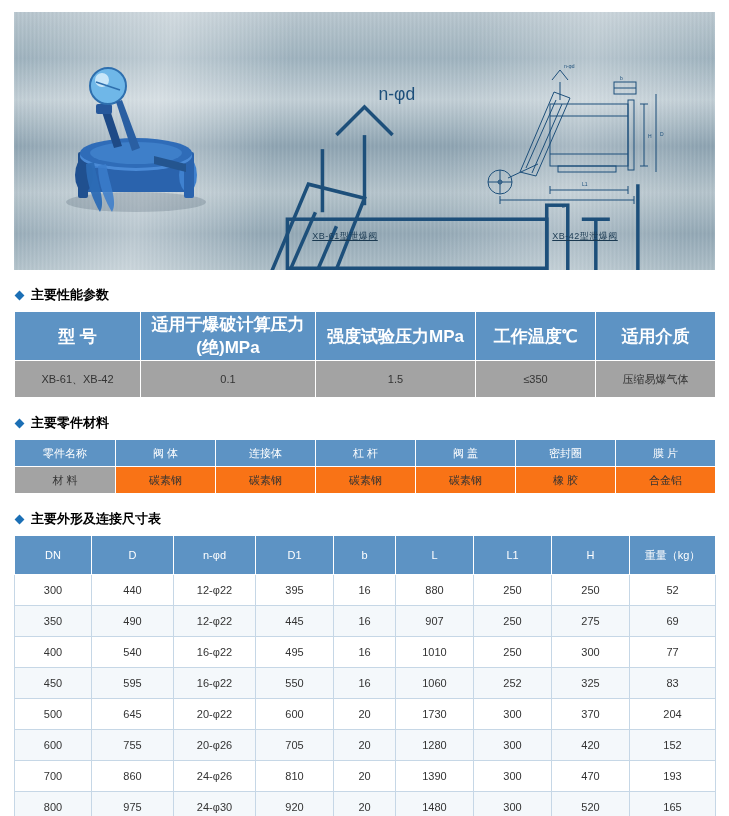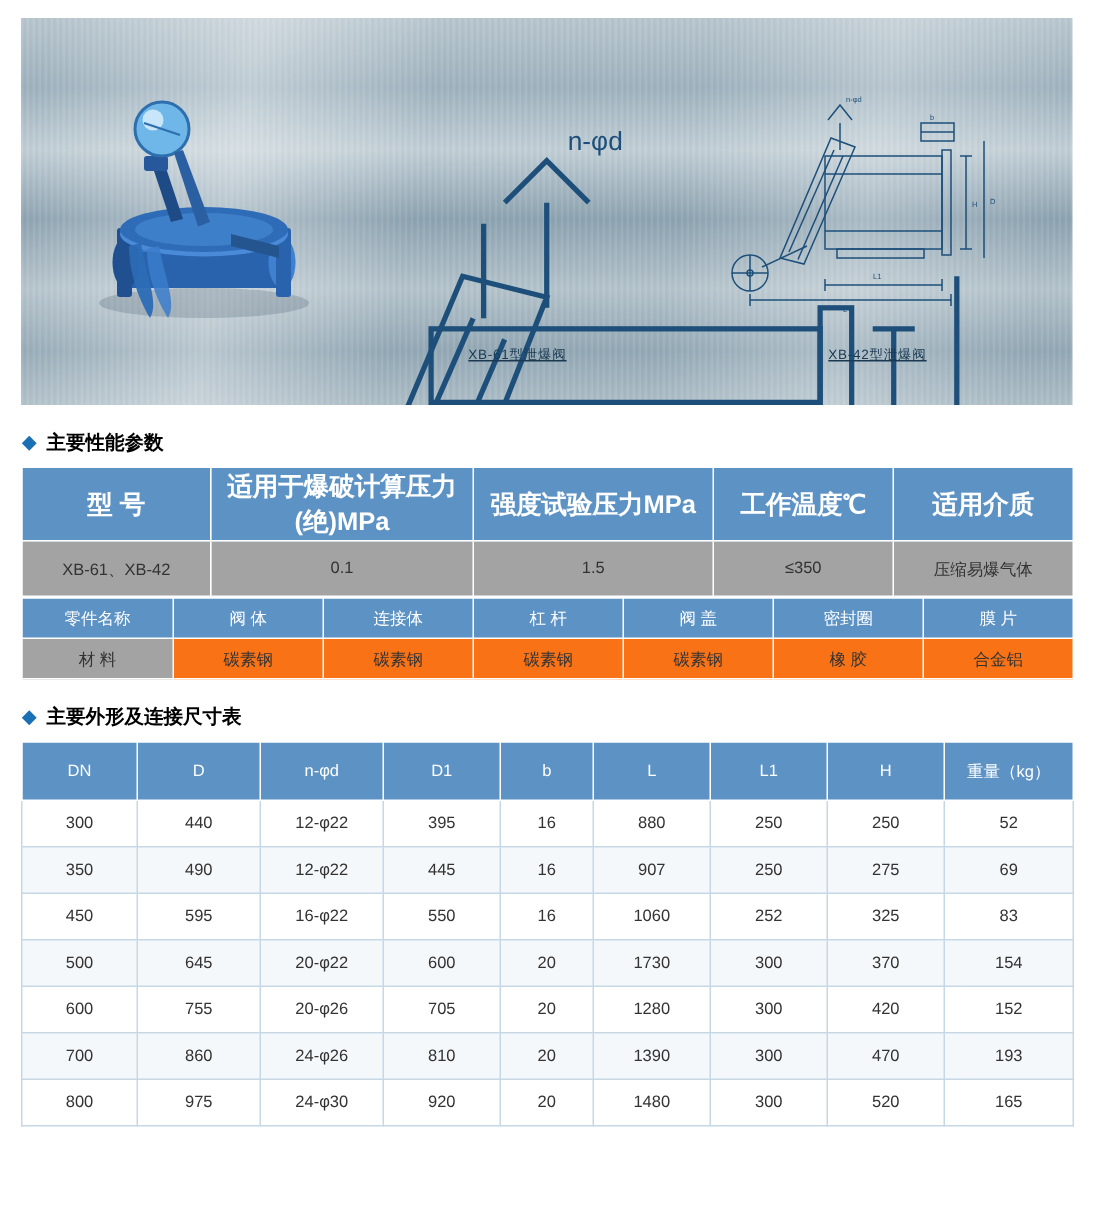--- a/index.html
+++ b/index.html
@@ -272,20 +272,24 @@
       <tr>
         <td>XB-61、XB-42</td>
         <td>0.1</td>
         <td>1.5</td>
         <td>≤350</td>
         <td>压缩易爆气体</td>
       </tr>
     </tbody>
   </table>
 
+  <div class="sec-head">
+    <span class="diamond"></span>
+    <span>主要零件材料</span>
+  </div>
 
   <table class="t-mat">
     <colgroup>
       <col style="width:101px">
         <col style="width:100px">
         <col style="width:100px">
         <col style="width:100px">
         <col style="width:100px">
         <col style="width:100px">
         <col style="width:100px">
@@ -361,40 +365,51 @@
           <td>490</td>
           <td>12-φ22</td>
           <td>445</td>
           <td>16</td>
           <td>907</td>
           <td>250</td>
           <td>275</td>
           <td>69</td>
         </tr>
         <tr>
+          <td>400</td>
+          <td>540</td>
+          <td>16-φ22</td>
+          <td>495</td>
+          <td>16</td>
+          <td>1010</td>
+          <td>250</td>
+          <td>300</td>
+          <td>77</td>
+        </tr>
+        <tr>
           <td>450</td>
           <td>595</td>
           <td>16-φ22</td>
           <td>550</td>
           <td>16</td>
           <td>1060</td>
           <td>252</td>
           <td>325</td>
           <td>83</td>
         </tr>
         <tr>
           <td>500</td>
           <td>645</td>
           <td>20-φ22</td>
           <td>600</td>
           <td>20</td>
           <td>1730</td>
           <td>300</td>
           <td>370</td>
-          <td>154</td>
+          <td>204</td>
         </tr>
         <tr>
           <td>600</td>
           <td>755</td>
           <td>20-φ26</td>
           <td>705</td>
           <td>20</td>
           <td>1280</td>
           <td>300</td>
           <td>420</td>

